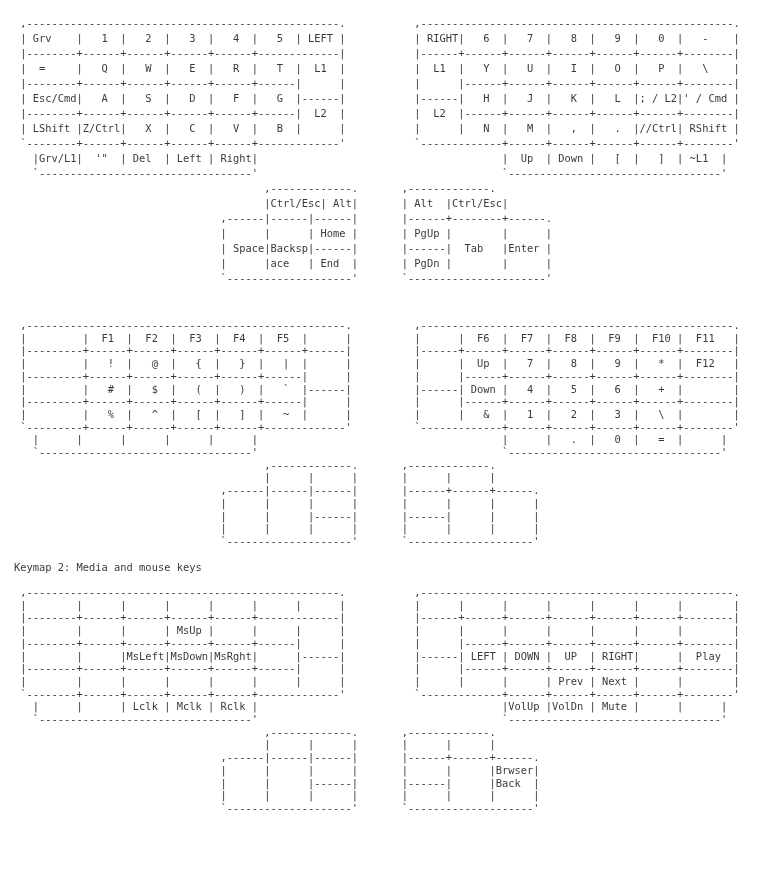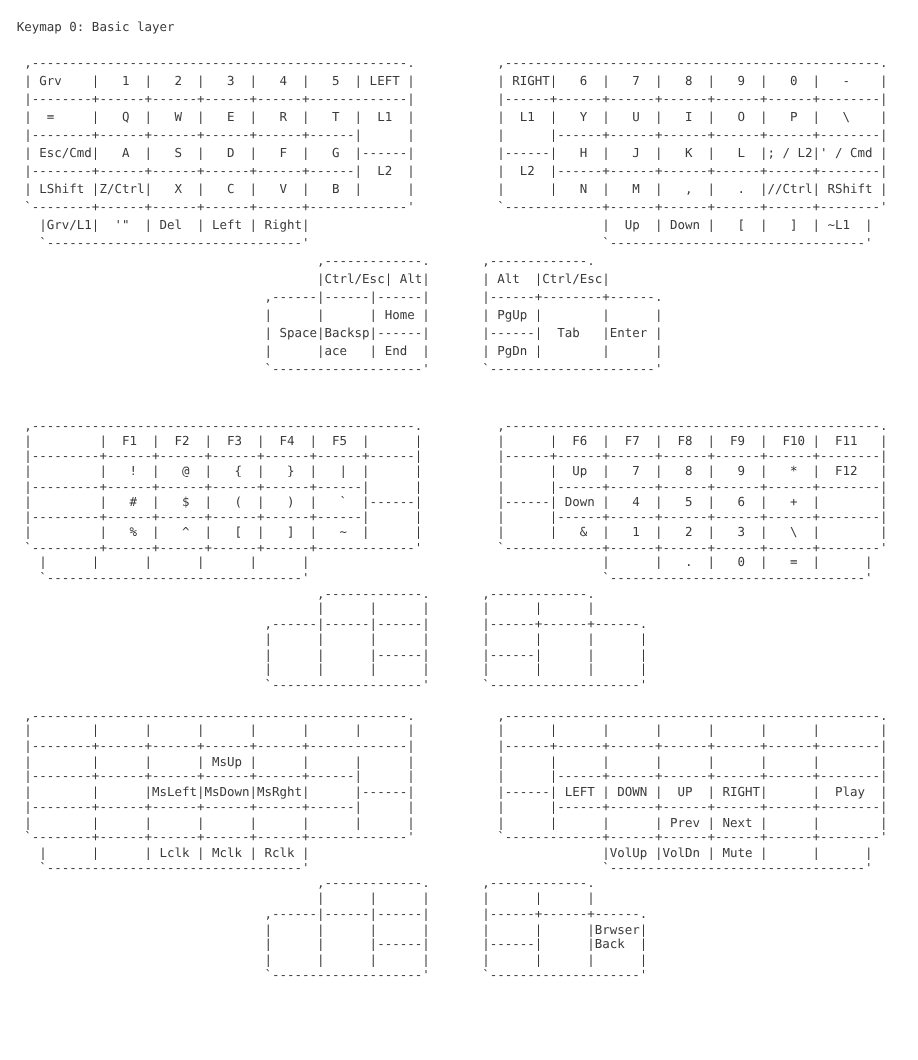--- a/index.html
+++ b/index.html
@@ -28,21 +28,20 @@
   .km1 .km-title, .km2 .km-title { margin-bottom: 12.7px; }
   .km1 { margin-top: 33px; }
   .km2 { margin-top: 13px; }
 </style>
 </head>
 <body>
 
 <div class="doc">
 
   <section class="keymap km0">
-    <pre class="km-title">Keymap 0: Basic layer</pre>
     <pre class="km-art"> ,--------------------------------------------------.           ,--------------------------------------------------.
  | Grv    |   1  |   2  |   3  |   4  |   5  | LEFT |           | RIGHT|   6  |   7  |   8  |   9  |   0  |   -    |
  |--------+------+------+------+------+-------------|           |------+------+------+------+------+------+--------|
  |  =     |   Q  |   W  |   E  |   R  |   T  |  L1  |           |  L1  |   Y  |   U  |   I  |   O  |   P  |   \    |
  |--------+------+------+------+------+------|      |           |      |------+------+------+------+------+--------|
  | Esc/Cmd|   A  |   S  |   D  |   F  |   G  |------|           |------|   H  |   J  |   K  |   L  |; / L2|' / Cmd |
  |--------+------+------+------+------+------|  L2  |           |  L2  |------+------+------+------+------+--------|
  | LShift |Z/Ctrl|   X  |   C  |   V  |   B  |      |           |      |   N  |   M  |   ,  |   .  |//Ctrl| RShift |
  `--------+------+------+------+------+-------------'           `-------------+------+------+------+------+--------'
    |Grv/L1|  '"  | Del  | Left | Right|                                       |  Up  | Down |   [  |   ]  | ~L1  |
@@ -71,20 +70,21 @@
                                         ,-------------.       ,-------------.
                                         |      |      |       |      |      |
                                  ,------|------|------|       |------+------+------.
                                  |      |      |      |       |      |      |      |
                                  |      |      |------|       |------|      |      |
                                  |      |      |      |       |      |      |      |
                                  `--------------------'       `--------------------'</pre>
   </section>
 
   <section class="keymap km2">
+    <pre class="km-title">Keymap 2: Media and mouse keys</pre>
     <pre class="km-art"> ,--------------------------------------------------.           ,--------------------------------------------------.
  |        |      |      |      |      |      |      |           |      |      |      |      |      |      |        |
  |--------+------+------+------+------+-------------|           |------+------+------+------+------+------+--------|
  |        |      |      | MsUp |      |      |      |           |      |      |      |      |      |      |        |
  |--------+------+------+------+------+------|      |           |      |------+------+------+------+------+--------|
  |        |      |MsLeft|MsDown|MsRght|      |------|           |------| LEFT | DOWN |  UP  | RIGHT|      |  Play  |
  |--------+------+------+------+------+------|      |           |      |------+------+------+------+------+--------|
  |        |      |      |      |      |      |      |           |      |      |      | Prev | Next |      |        |
  `--------+------+------+------+------+-------------'           `-------------+------+------+------+------+--------'
    |      |      | Lclk | Mclk | Rclk |                                       |VolUp |VolDn | Mute |      |      |

